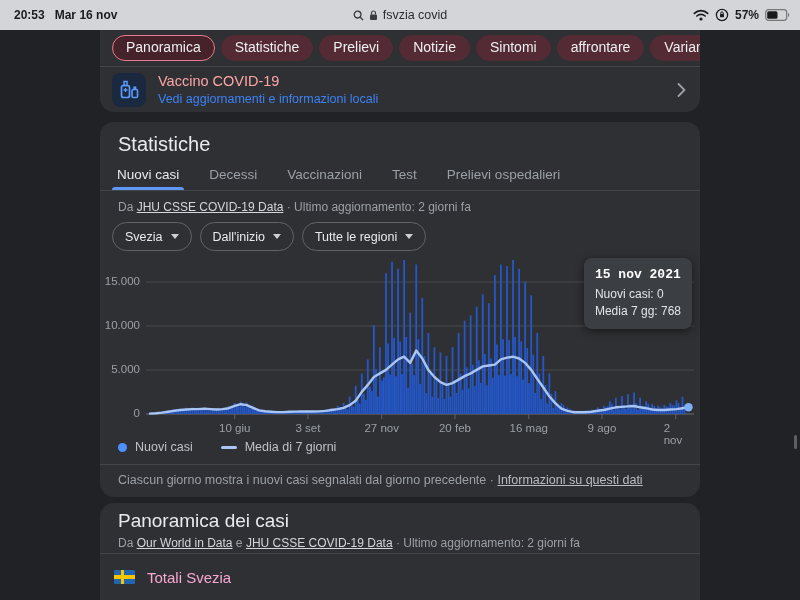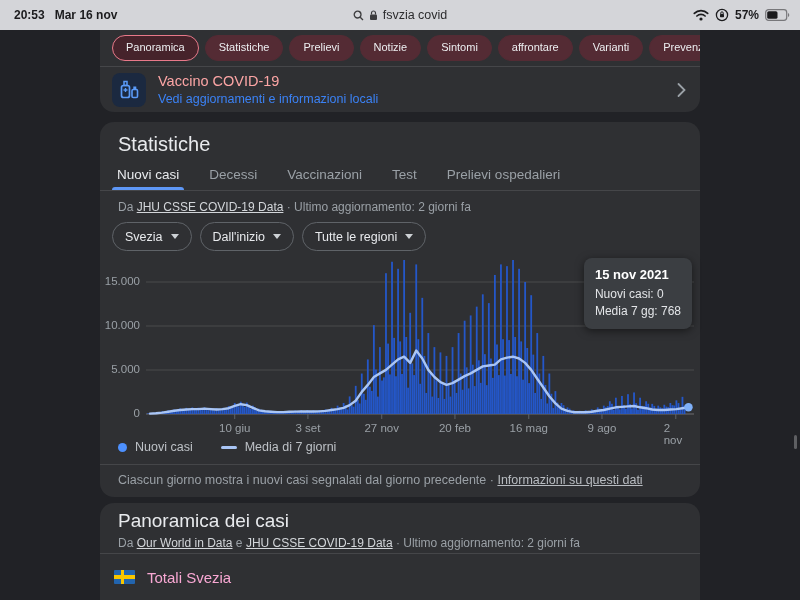--- a/index.html
+++ b/index.html
@@ -18,21 +18,21 @@
   .sb-right { position:absolute; right:10px; top:0; height:30px; display:flex; align-items:center; gap:6px;
               font-size:12px; font-weight:bold; }
 
   
   #page { position:absolute; left:0; top:30px; width:800px; height:570px; background:#212226; }
   .card { position:absolute; left:100px; width:600px; background:#2f3033; }
 
   #card-top { top:0; height:82px; border-radius:0 0 14px 14px; overflow:hidden; }
   #chips { position:absolute; left:12px; top:5px; display:flex; gap:6px; width:720px; }
   .chip { height:26px; line-height:23px; padding:0 13px; border-radius:14px; background:#542b34;
-          color:#edeff1; font-size:11px; border:1.5px solid #542b34; white-space:nowrap; }
+          color:#edeff1; font-size:14px; border:1.5px solid #542b34; white-space:nowrap; }
   .chip.selected { border-color:#e8798a; background:#46232b; }
   .hr { position:absolute; left:0; right:0; height:1px; background:rgba(255,255,255,.11); }
   #vaccine-row { position:absolute; left:0; right:0; top:37px; bottom:0; display:flex; align-items:center;
                  padding:0 14px 0 12px; gap:12px; }
   #vax-icon { width:34px; height:34px; border-radius:8px; background:#1b2940; flex:0 0 34px;
               display:flex; align-items:center; justify-content:center; }
   .vax-title { font-size:14.5px; color:#fca5a5; margin-bottom:3px; }
   .vax-sub { font-size:12.5px; color:#3b82f6; }
   .chev { margin-left:auto; }
 
@@ -50,21 +50,21 @@
   .pill { height:29px; display:flex; align-items:center; gap:8px; padding:0 12px; border-radius:15px;
           border:1px solid #5f6368; color:#e8eaed; font-size:12.5px; }
   .caret { width:0; height:0; border-left:4.5px solid transparent; border-right:4.5px solid transparent;
            border-top:5px solid #cdd1d5; }
 
   #chart-wrap { position:absolute; left:46px; top:134px; width:548px; height:170px; }
   .ylab { position:absolute; left:0; width:40px; text-align:right; font-size:11.5px; color:#9aa0a6; }
   .xlab { position:absolute; transform:translateX(-50%); font-size:11.5px; color:#9aa0a6; top:300px; }
   #tooltip { position:absolute; right:8px; top:136px; background:#3b3e42; border-radius:8px;
              padding:9px 11px; box-shadow:0 2px 8px rgba(0,0,0,.5); white-space:nowrap; z-index:5; }
-  #tooltip .tt-date { font-size:13px; font-weight:bold; color:#fff; margin-bottom:4px; }
+  #tooltip .tt-date { font-size:13px; font-weight:bold; color:#fff; margin-bottom:4px;font-family:Liberation Mono, monospace; }
   #tooltip .tt-row { font-size:12px; color:#e3e5e8; line-height:17px; }
 
   #legend { position:absolute; left:18px; top:318px; display:flex; gap:28px; align-items:center; }
   .leg-item { display:flex; align-items:center; gap:8px; font-size:12.5px; color:#bdc1c6; }
   .leg-dot { width:9px; height:9px; border-radius:50%; background:#4d90fe; }
   .leg-line { width:16px; height:3px; border-radius:2px; background:#a9c5f5; }
   #footnote { position:absolute; left:18px; top:351px; font-size:12.5px; color:#9aa0a6; }
   #footnote .link { color:#b8bcc1; }
 
   #card-overview { top:473px; height:97px; border-radius:14px 14px 0 0; }

